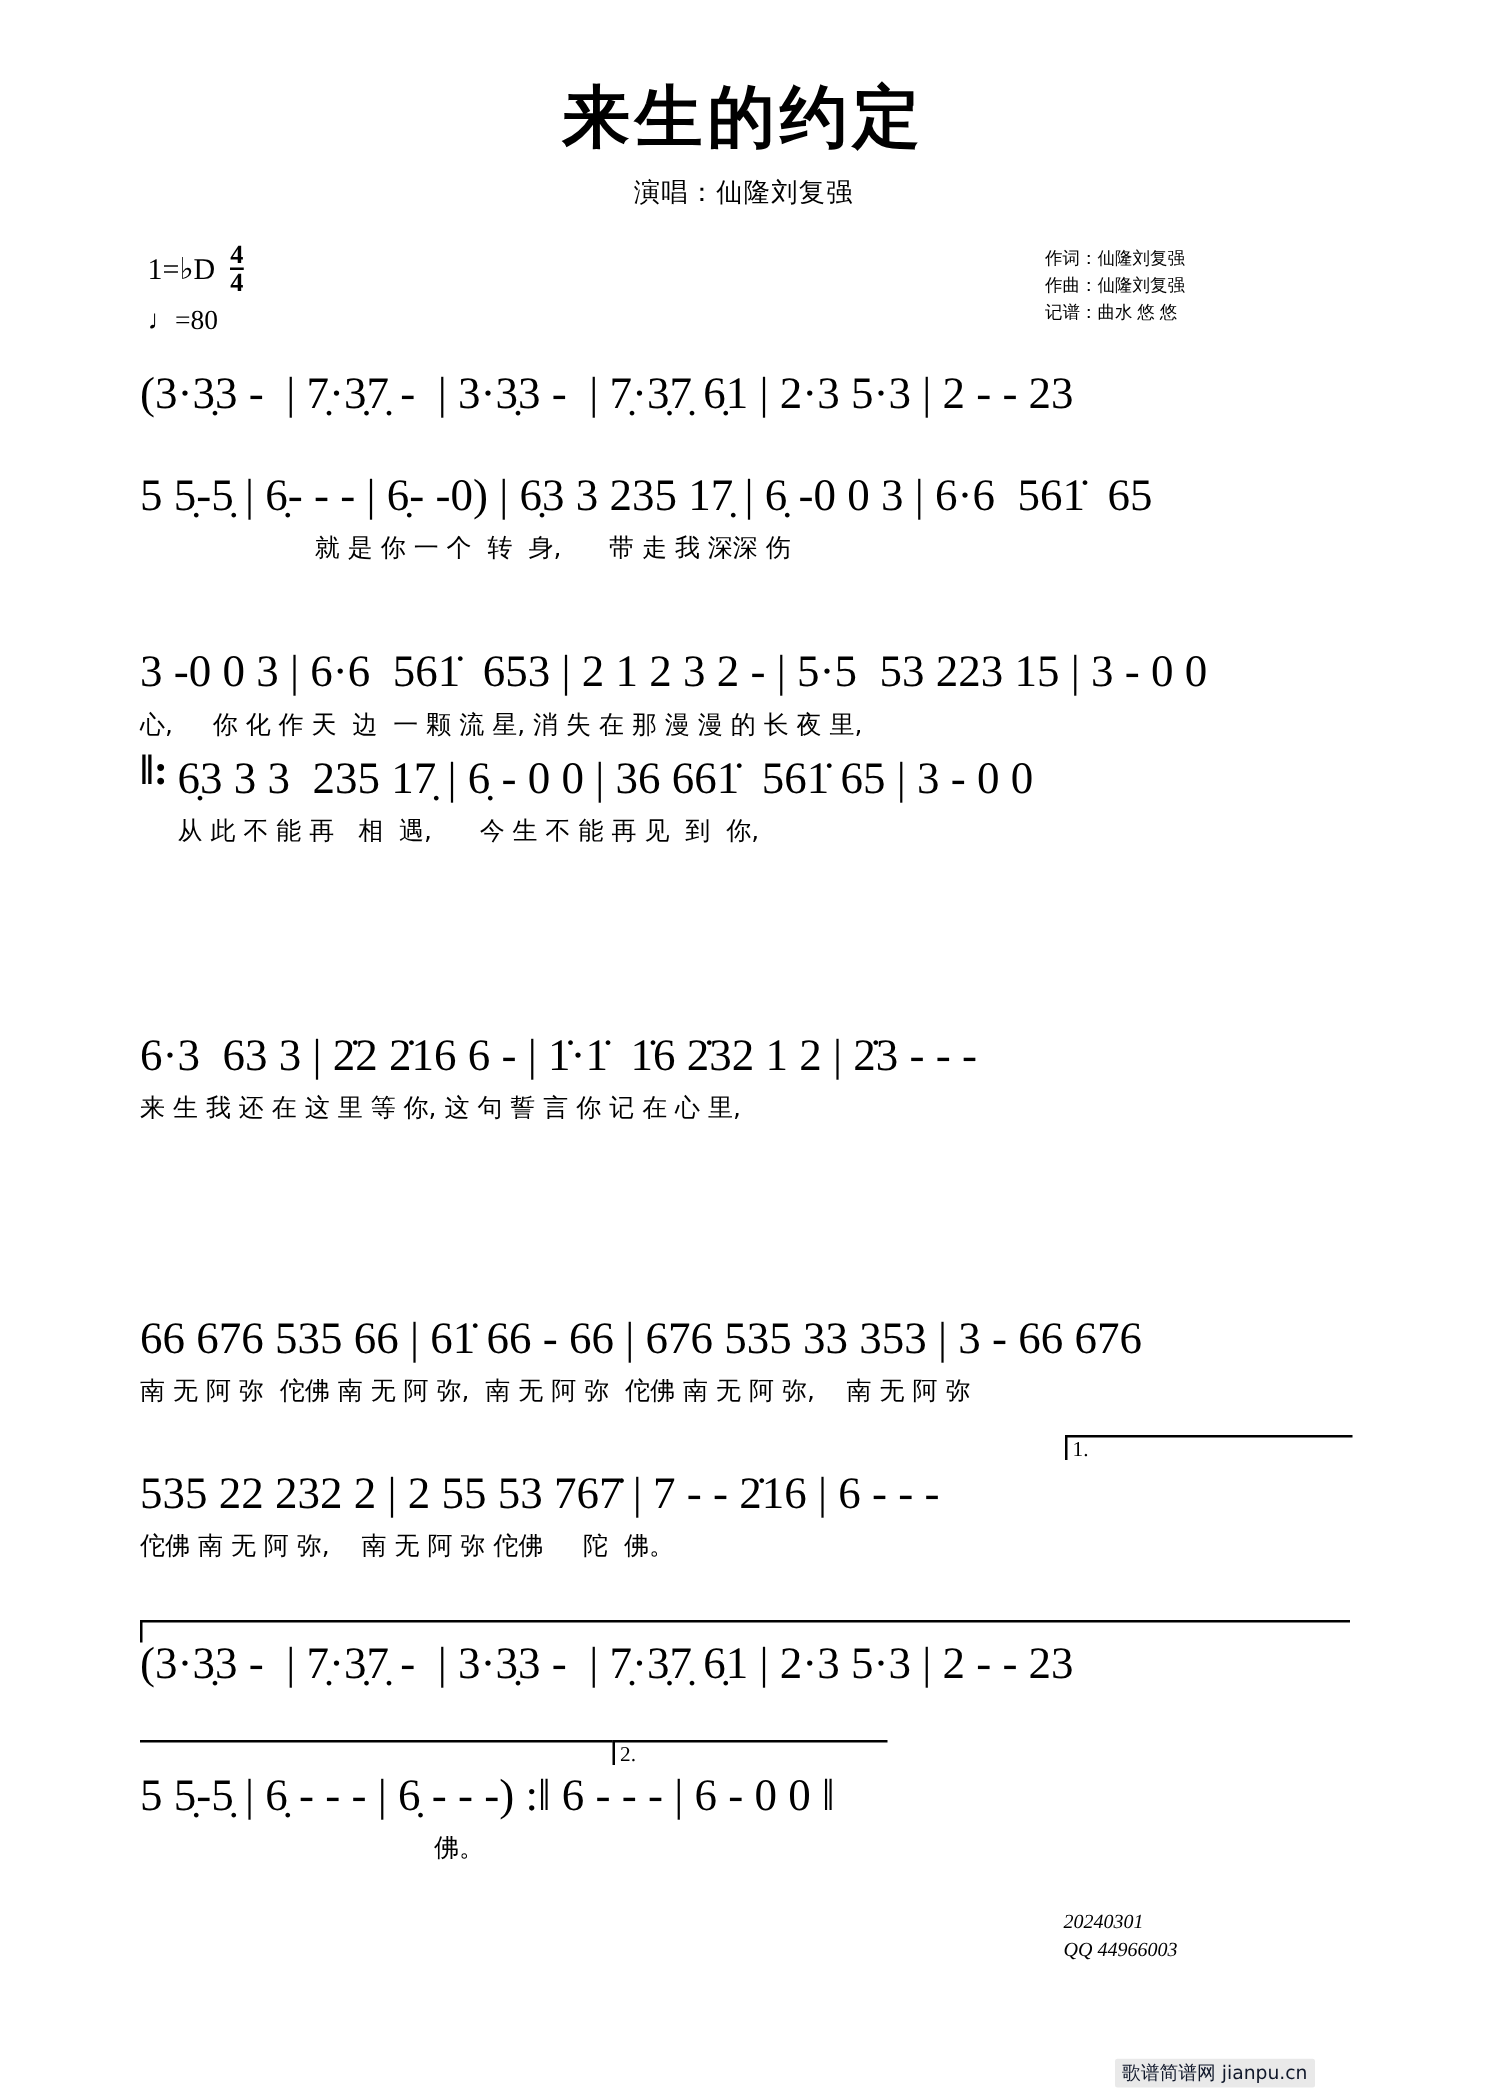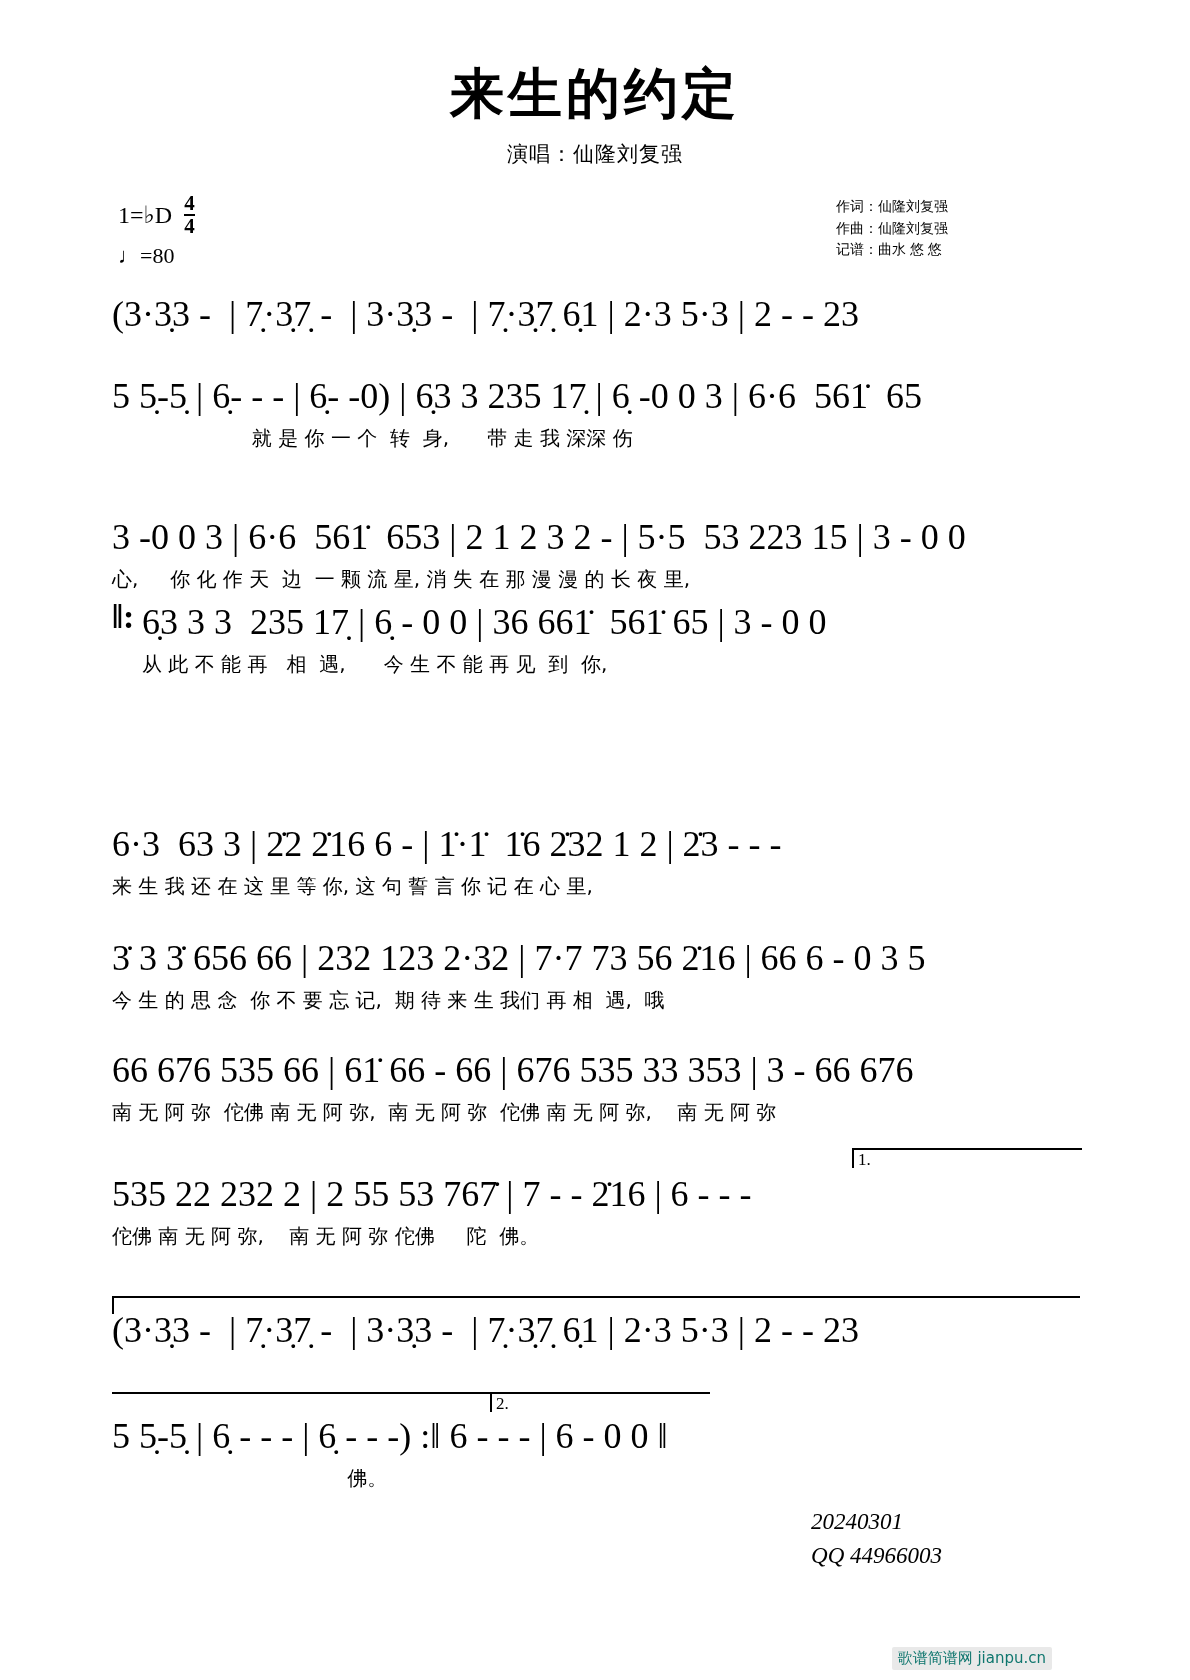--- a/index.html
+++ b/index.html
@@ -104,31 +104,31 @@
     position: absolute;
     font-size: 34px;
     font-weight: bold;
   }
   .footer-date {
     position: absolute;
     right: 128px;
     bottom: 108px;
     font-family: "Liberation Serif", serif;
     font-style: italic;
-    font-size: 23px;
+    font-size: 16px;
     text-align: left;
     line-height: 1.45;
   }
   .watermark {
     position: absolute;
     right: 18px;
     bottom: 10px;
     font-family: "DejaVu Sans", sans-serif;
     font-size: 15px;
-    color: #0f766e;
+    color: #0f172a;
     background: #e9e9e9;
     padding: 2px 6px;
     border-radius: 2px;
   }
   .ending-label {
     position: absolute;
     font-family: "Liberation Serif", serif;
     font-size: 17px;
   }
   
@@ -193,24 +193,20 @@
     <div class="notes">6̣3 3 3  235 17̣ | 6̣ - 0 0 | 36 661̇  561̇ 65 | 3 - 0 0</div>
     <div class="lyrics">从 此 不 能 再   相  遇,      今 生 不 能 再 见  到  你,</div>
   </div>
 
 
   <div class="row" style="top:826px;">
     <div class="notes">6·3  63 3 | 2̇2 2̇16 6 - | 1̇·1̇  1̇6 2̇32 1 2 | 2̇3 - - -</div>
     <div class="lyrics">来 生 我 还 在 这 里 等 你, 这 句 誓 言 你 记 在 心 里,</div>
   </div>
 
-  <div class="row" style="top:940px;">
-    <div class="notes">3̇ 3 3̇ 656 66 | 232 123 2·32 | 7·7 73 56 2̇16 | 66 6 - 0 3 5</div>
-    <div class="lyrics">今 生 的 思 念  你 不 要 忘 记,  期 待 来 生 我们 再 相  遇,  哦</div>
-  </div>
 
   <div class="row" style="top:1052px;">
     <div class="notes">66 676 535 66 | 61̇ 66 - 66 | 676 535 33 353 | 3 - 66 676</div>
     <div class="lyrics">南 无 阿 弥  佗佛 南 无 阿 弥,  南 无 阿 弥  佗佛 南 无 阿 弥,    南 无 阿 弥</div>
   </div>
 
   <div class="volta" style="left:852px; top:1148px; width:228px;"></div>
   <div class="ending-label" style="left:858px; top:1150px;">1.</div>
 
   <div class="row" style="top:1176px;">

